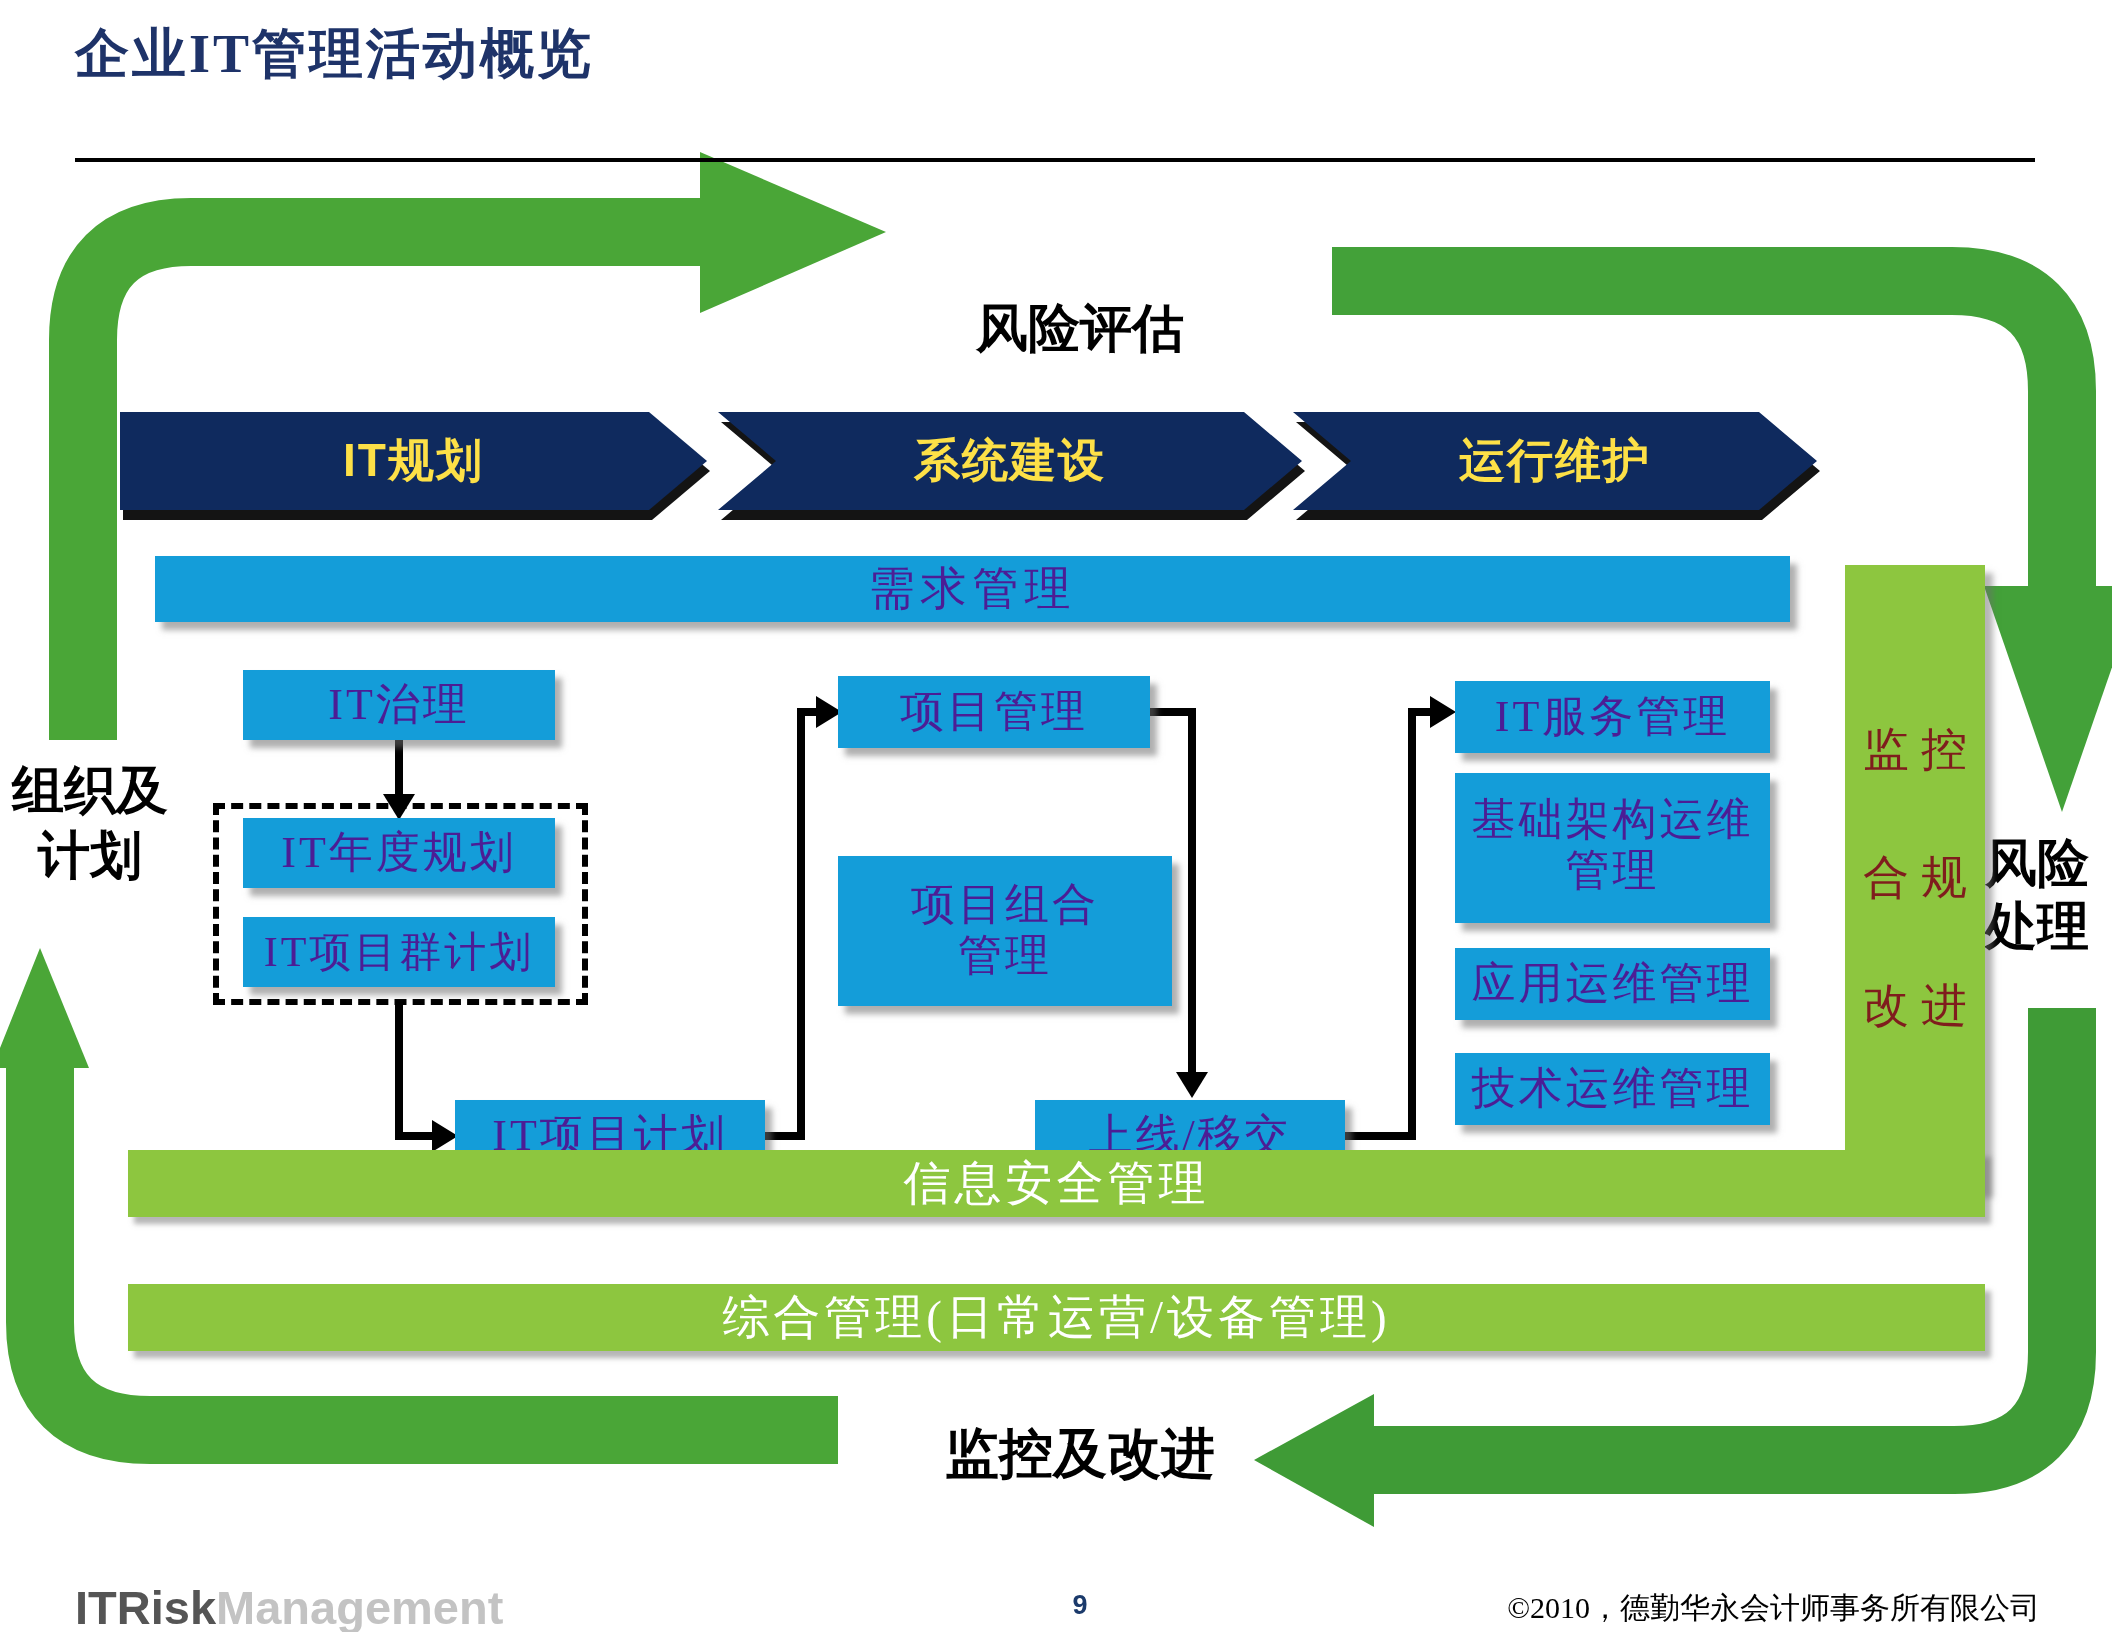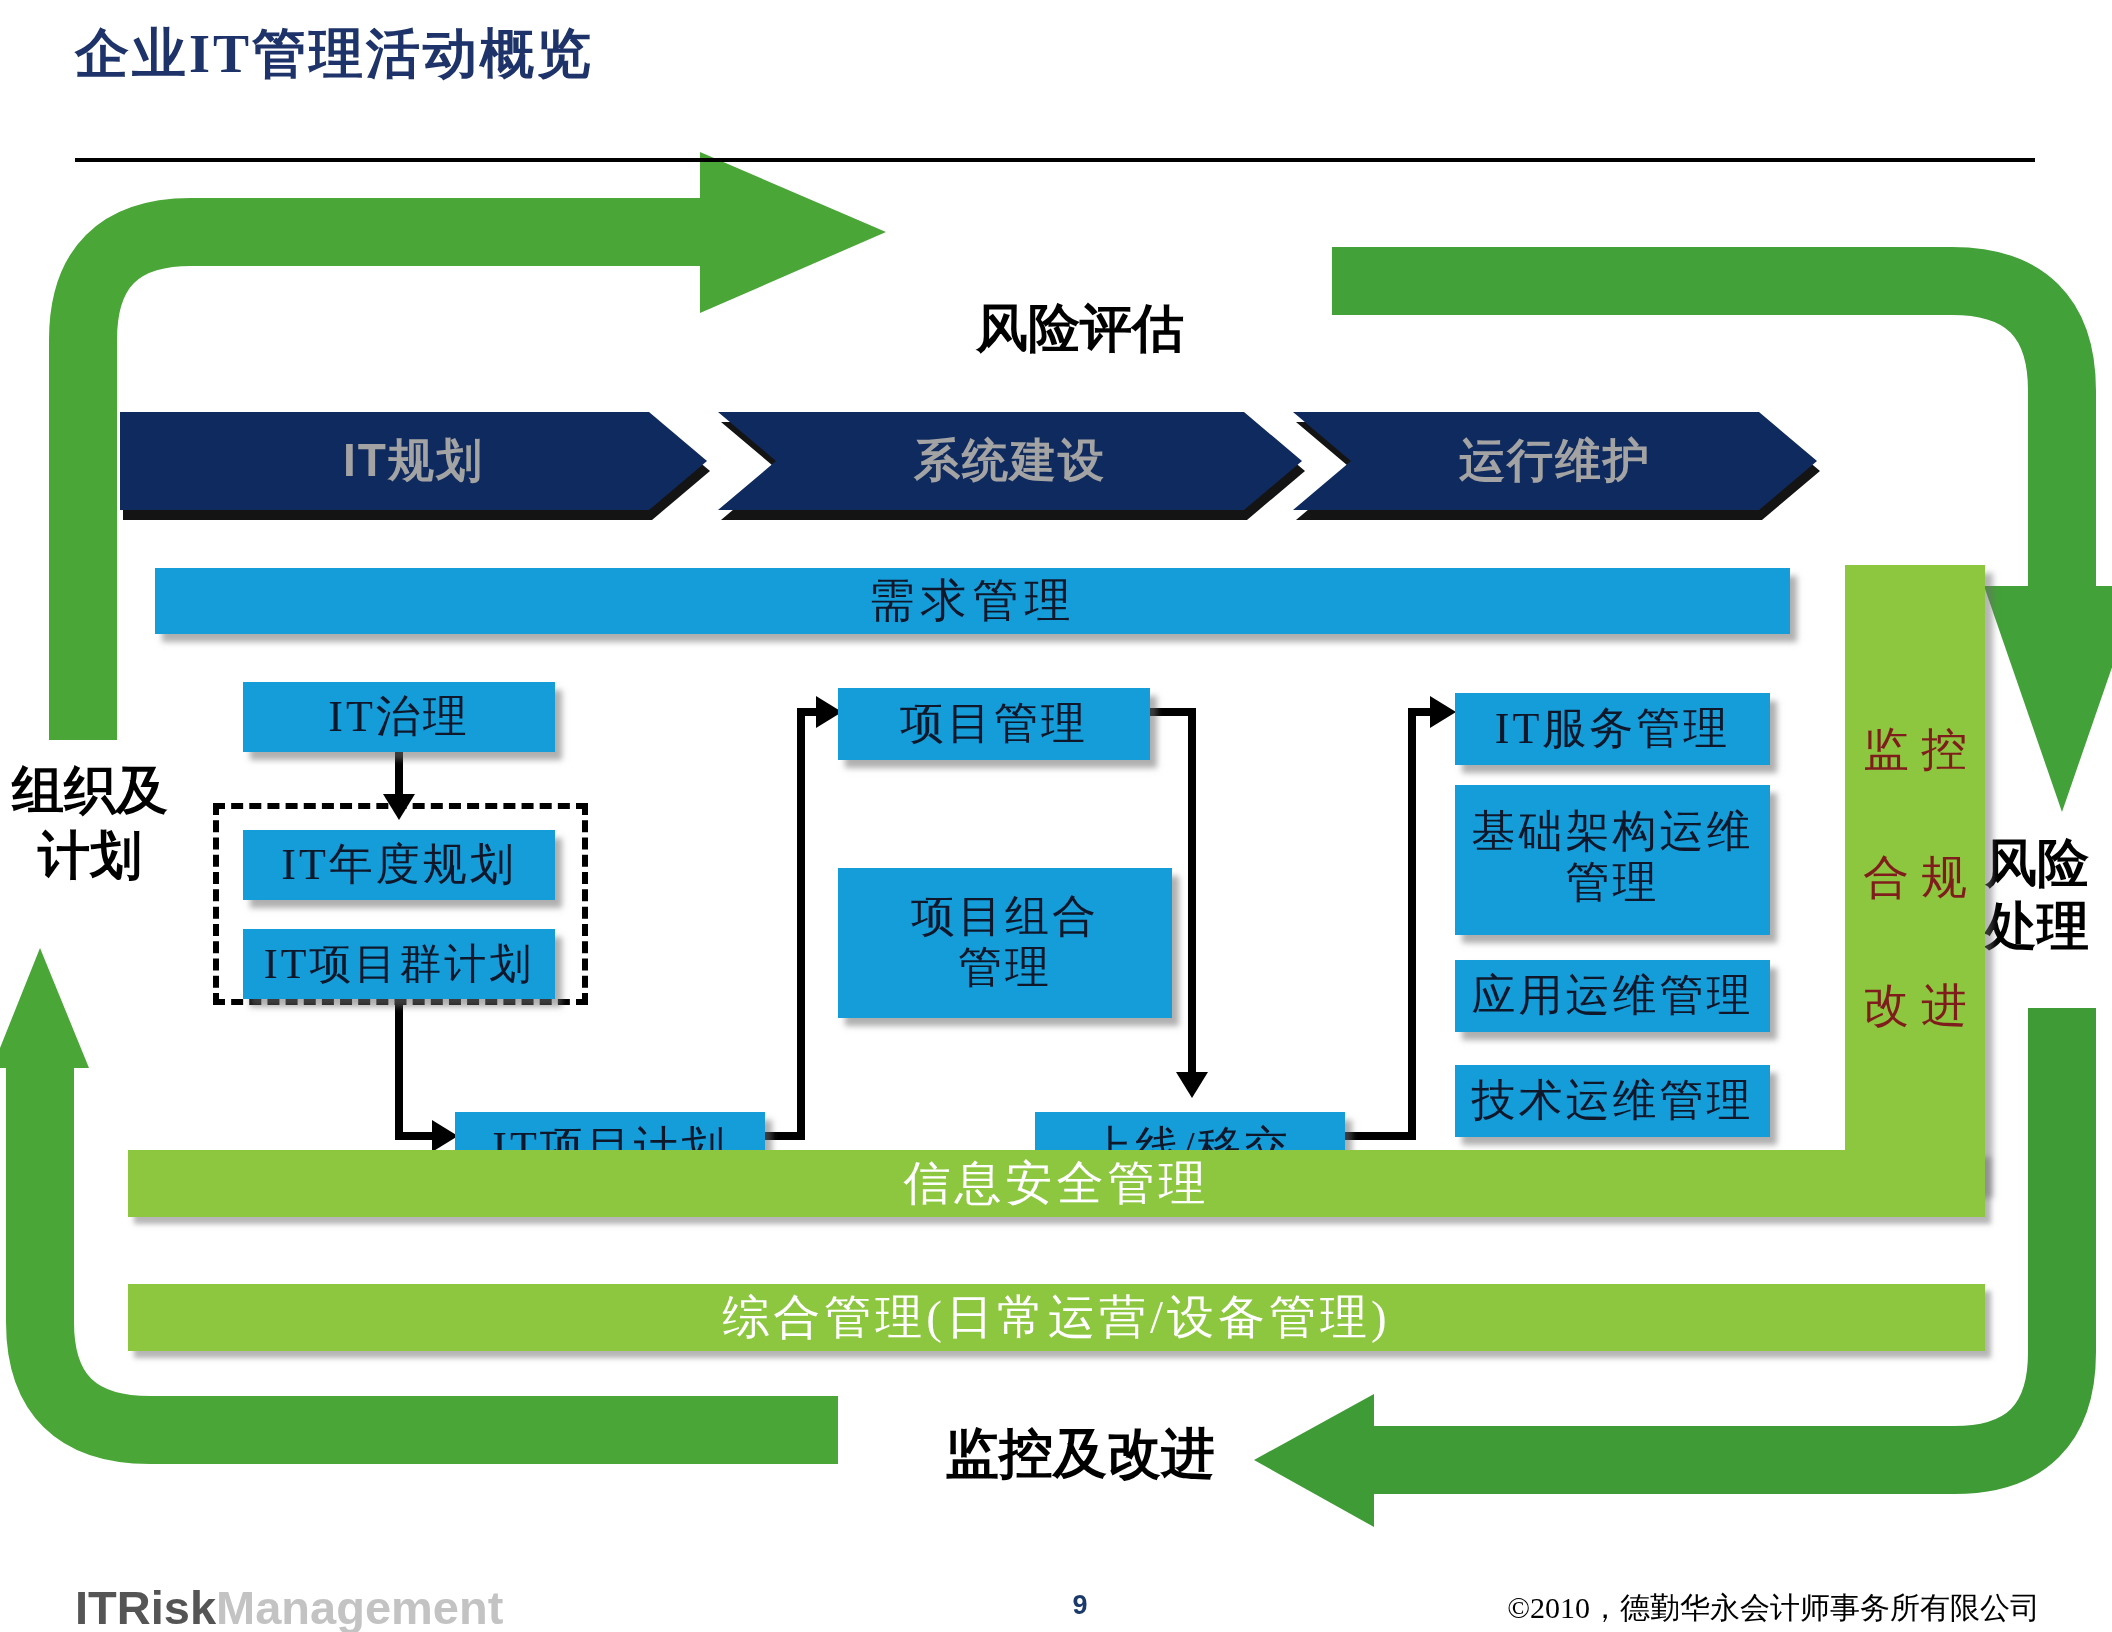--- a/index.html
+++ b/index.html
@@ -24,36 +24,35 @@
   }
   .lbl-risk-assessment{left:940px;top:296px;width:280px;font-size:52px;}
   .lbl-org-planning{left:0px;top:758px;width:180px;font-size:52px;}
   .lbl-risk-treatment{left:1985px;top:832px;width:127px;font-size:52px;text-align:left;line-height:1.22;}
   .lbl-monitor-improve{left:920px;top:1420px;width:320px;font-size:54px;}
 
   
   .chev-wrap{position:absolute;top:412px;height:98px;filter:drop-shadow(3px 10px 0 rgba(0,0,0,0.92));}
   .chev{
     height:98px;background:#0f2a5e;display:flex;align-items:center;justify-content:center;
-    color:#a3a3a3;font-size:46px;font-weight:700;letter-spacing:2px;
+    color:#fde047;font-size:46px;font-weight:700;letter-spacing:2px;
   }
   .chev-first{clip-path:polygon(0 0,calc(100% - 58px) 0,100% 50%,calc(100% - 58px) 100%,0 100%);}
   .chev-mid{clip-path:polygon(0 0,calc(100% - 58px) 0,100% 50%,calc(100% - 58px) 100%,0 100%,58px 50%);}
   .chev1{left:120px;width:587px;}
   .chev2{left:718px;width:584px;}
   .chev3{left:1293px;width:524px;}
 
   
   .bluebar,.bluebox{
-    position:absolute;background:#149dd9;color:#0f172a;
+    position:absolute;background:#149dd9;color:#4c1d95;
     display:flex;align-items:center;justify-content:center;text-align:center;
     font-family:"Liberation Serif","DejaVu Serif",serif;
     box-shadow:7px 8px 6px rgba(110,110,110,0.55);
     line-height:1.15;
-    margin-top:12px;
   }
   .bluebar{left:155px;top:556px;width:1635px;height:66px;font-size:46px;letter-spacing:6px;}
   .bluebox{font-size:44px;letter-spacing:3px;}
   .box-it-governance{left:243px;top:670px;width:312px;height:70px;}
   .box-it-annual{left:243px;top:818px;width:312px;height:70px;}
   .box-it-program{left:243px;top:917px;width:312px;height:70px;font-size:42px;}
   .box-it-project-plan{left:455px;top:1100px;width:310px;height:72px;}
   .box-project-mgmt{left:838px;top:676px;width:312px;height:72px;}
   .box-portfolio{left:838px;top:856px;width:334px;height:150px;flex-direction:column;}
   .box-golive{left:1035px;top:1100px;width:310px;height:72px;}

